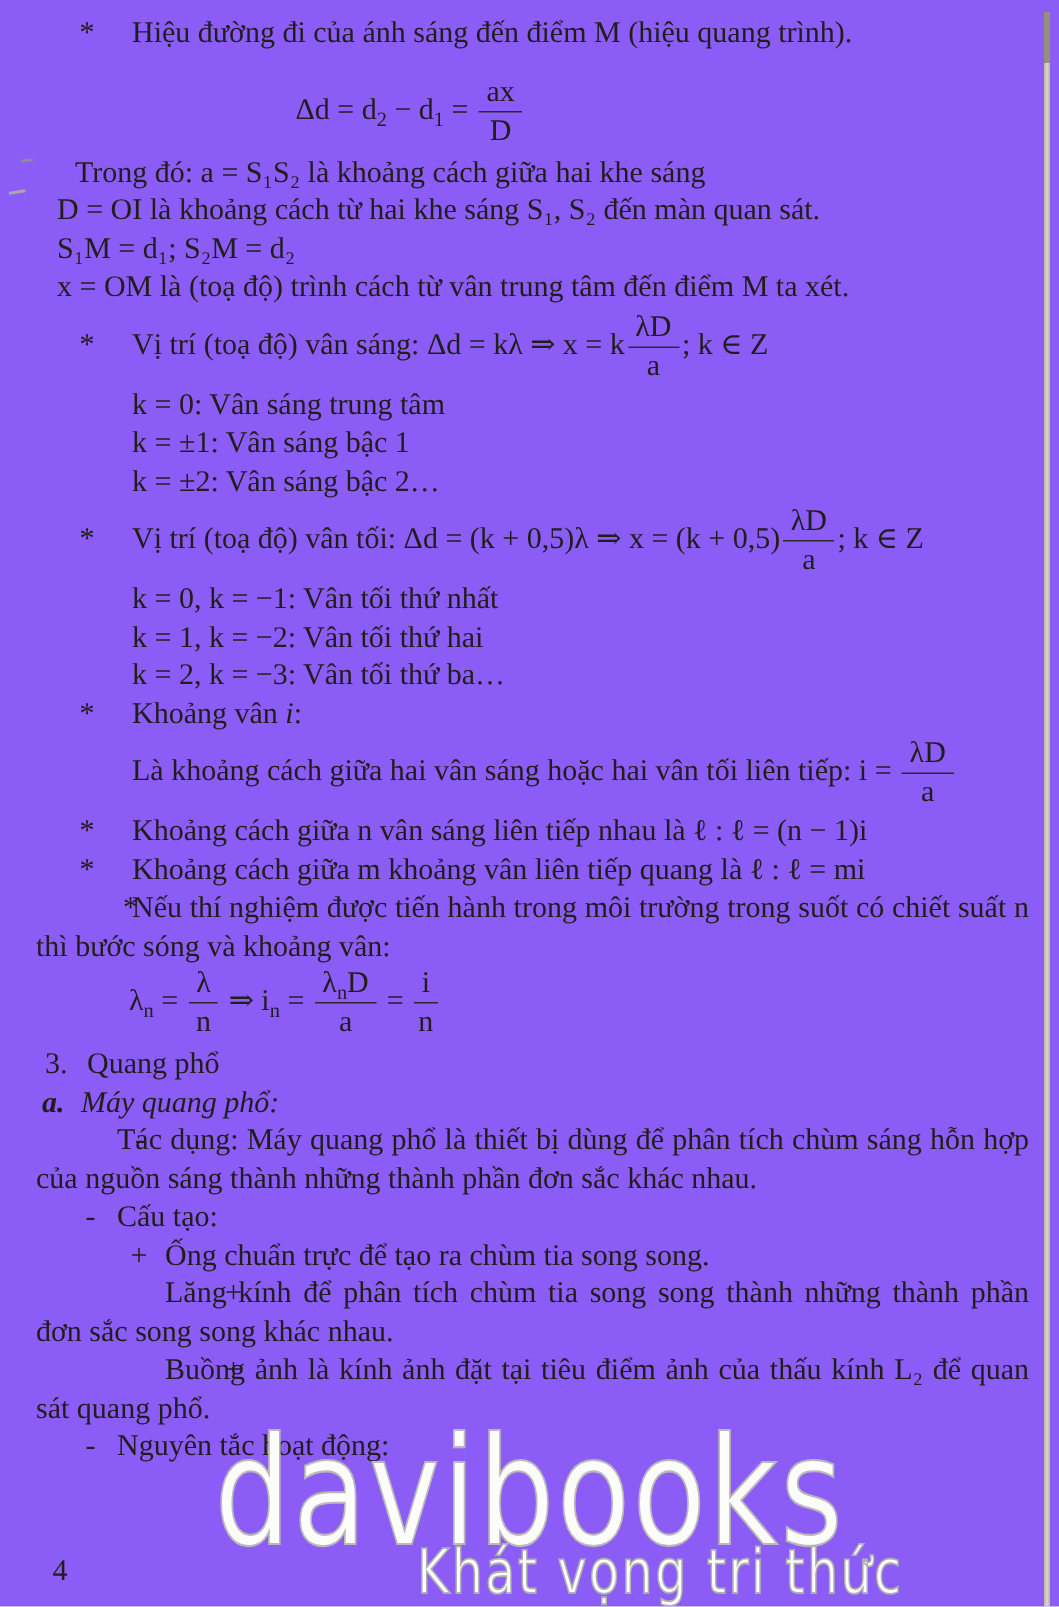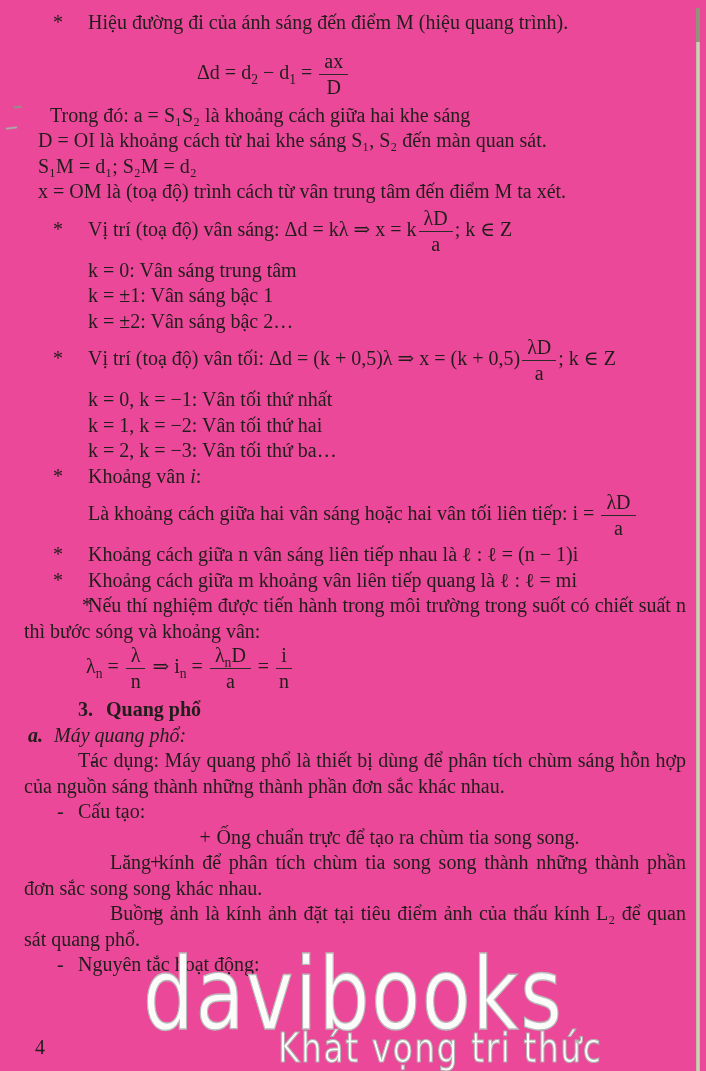--- a/index.html
+++ b/index.html
@@ -1,48 +1,48 @@
 <!DOCTYPE html>
 <html><head>
 <meta charset="utf-8">
 <style>
   html,body { margin:0; padding:0; background:#ffffff; }
   .page {
     position:relative; width:706px; height:1071px;
-    background:#ec4899; overflow:hidden;
+    background:#8b5cf6; overflow:hidden;
     font-family:"Liberation Serif","DejaVu Serif",serif;
     color:#201d1b; font-size:20px;
   }
   .content { position:absolute; left:24px; top:10px; width:662px; }
   .ln { line-height:25.5px; }
   .mk { display:inline-block; }
   
   .li-star { padding-left:29px; }  .li-star > .mk { width:35px; }
   .li-dash { padding-left:33px; }  .li-dash > .mk { width:21px; }
-  .li-plus { padding-left:63px;text-align:center; }  .li-plus > .mk { width:23px; }
+  .li-plus { padding-left:63px; }  .li-plus > .mk { width:23px; }
   .k       { padding-left:64px;font-family:Liberation Serif, serif; }
   .pind1   { padding-left:26px; }
   .pind2   { padding-left:14px; }
   
   .just      { text-align:justify; margin:0; line-height:25.5px; }
   .hang-star { text-indent:29px; } .hang-star .mk { width:35px; }
   .hang-dash { text-indent:33px; } .hang-dash .mk { width:21px; }
   .hang-plus { text-indent:63px; } .hang-plus .mk { width:23px; }
   
   .frac { display:inline-block; text-align:center; vertical-align:middle;
           line-height:21px; padding:0 2px; }
   .frac .num { display:block; padding:0 5px 2px; border-bottom:1.4px solid #2a2a2a; }
   .frac .den { display:block; padding-top:2px; }
   .fline { padding-top:3px; padding-bottom:3px; }
   sub { font-size:0.68em; line-height:0; }
   
   .formula1 { margin:15px 0 5px 173px; line-height:22px; }
   .formula2 { margin:1px 0 4px 62px;  line-height:22px; }
   
-  .h3 { font-weight:bold; padding-left:6px; margin-top:5px;margin-left:48px; }
+  .h3 { font-weight:normal; padding-left:6px; margin-top:5px; }
   .h3 .hnum { display:inline-block; width:28px; }
   .ha { font-style:italic; padding-left:4px; }
   .ha .hnum { display:inline-block; width:26px; font-weight:bold; }
   .em { font-style:italic; }
   
   .page-number { position:absolute; left:35px; top:1036px; font-size:20px; }
   .wm-brand {
     position:absolute; left:143px; top:936px;
     font-family:"DejaVu Sans","Liberation Sans",sans-serif;
     font-size:100px; letter-spacing:2px; color:#fcfcfa;

